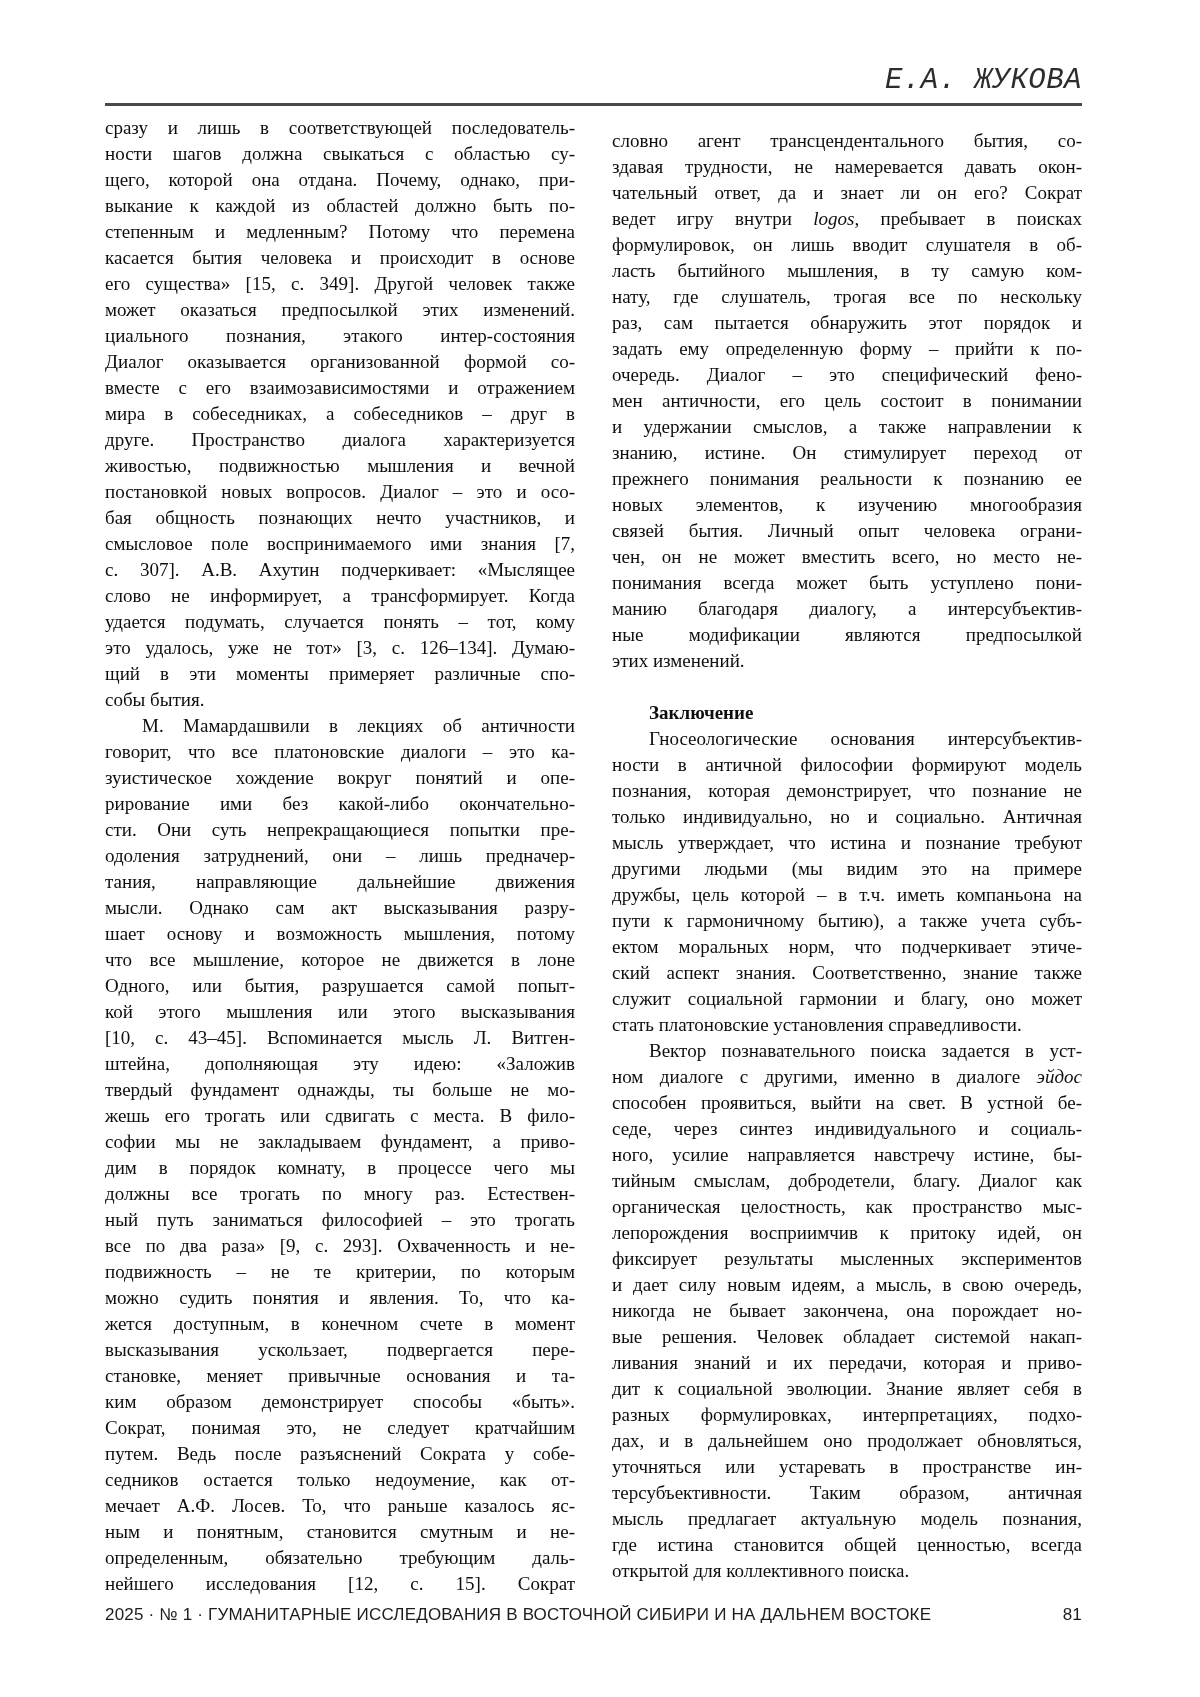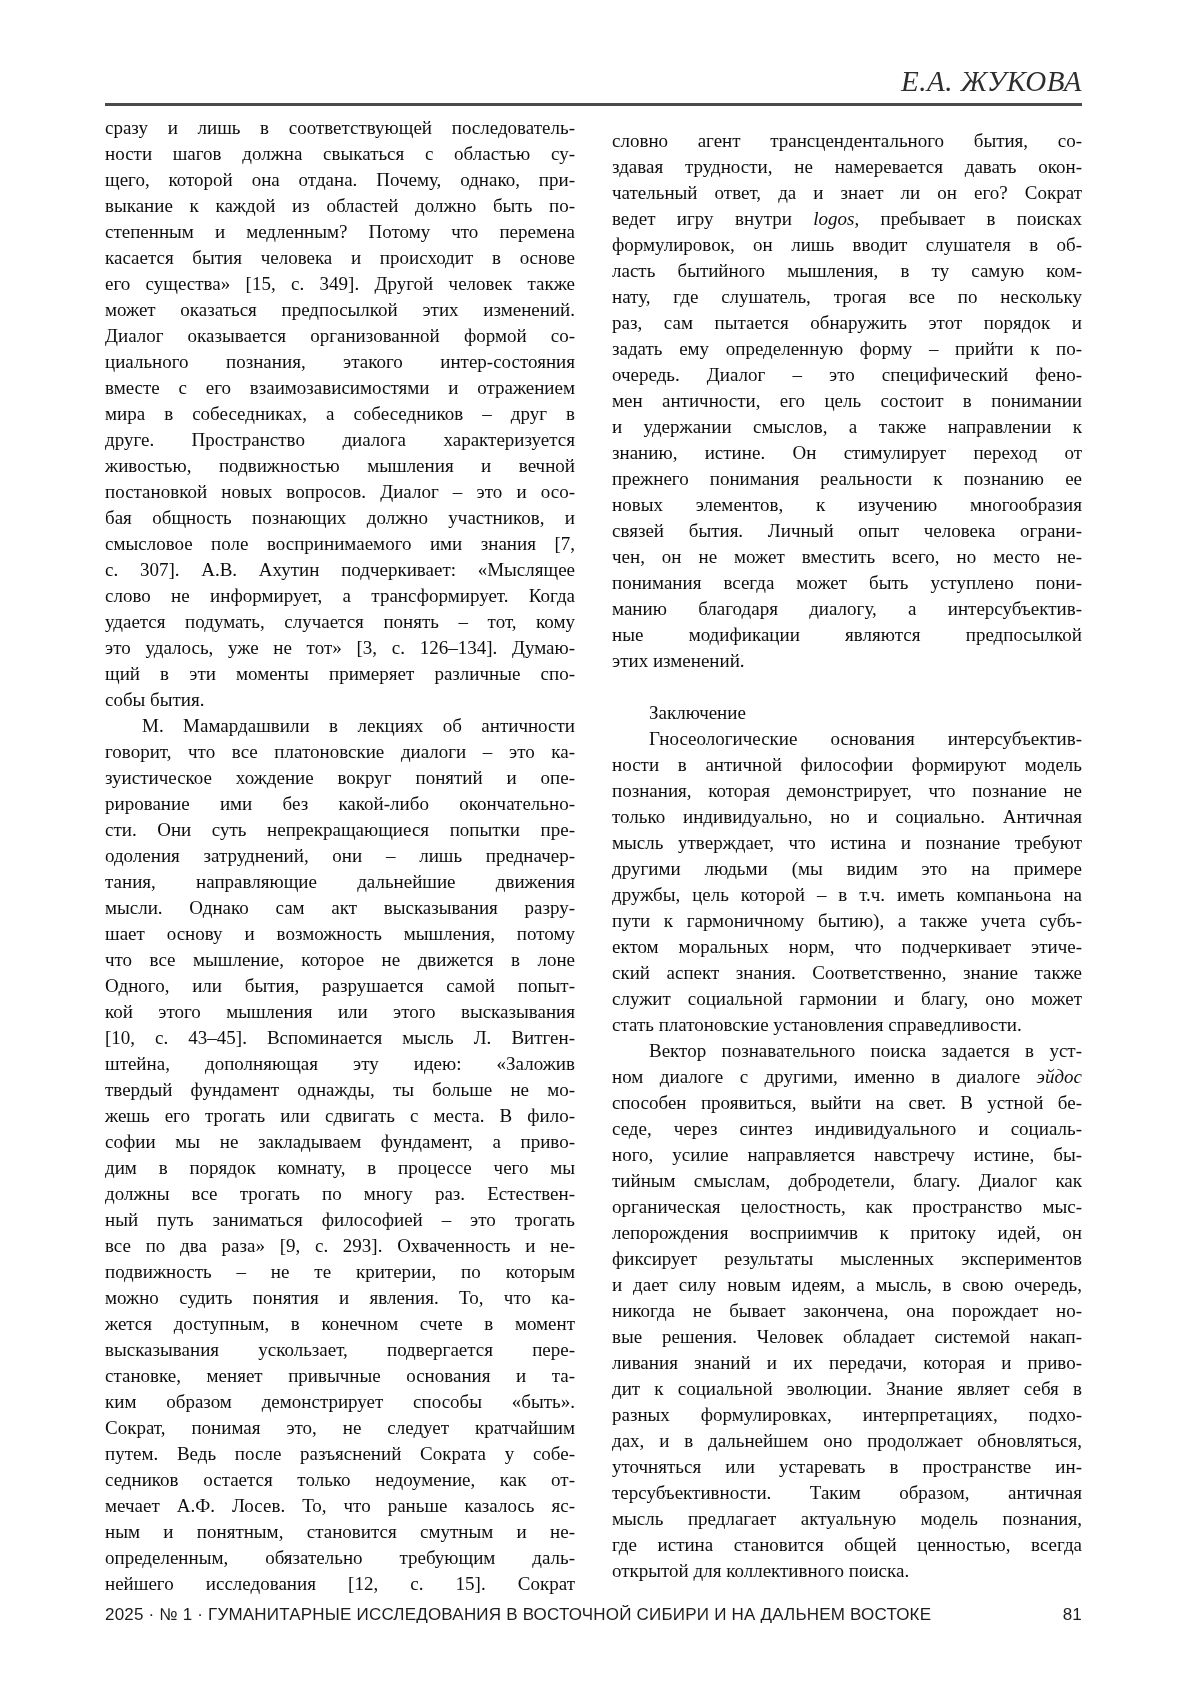--- a/index.html
+++ b/index.html
@@ -8,21 +8,21 @@
     background: #ffffff;
     position: relative;
     font-family: "Liberation Serif", serif;
     overflow: hidden;
   }
   .sheet { position: absolute; left: 105px; top: 0; width: 977px; }
 
   .author {
     margin-top: 64px;
     text-align: right;
-    font-family: Liberation Serif, serif;
+    font-family: Liberation Mono, monospace;
     font-style: italic;
     font-size: 29px;
     line-height: 34px;
     color: #2d2d2d;
     letter-spacing: 0.5px;
   }
   .rule { border: none; border-top: 3px solid #4a4a4a; margin: 5px 0 0 0; }
 
   .columns { display: flex; gap: 37px; margin-top: 9px; align-items: center; }
   .col { width: 470px; }
@@ -34,21 +34,21 @@
     text-align: justify;
     text-align-last: justify;
     white-space: normal;
   }
   .line.last { text-align-last: auto; }
   .line.indent { padding-left: 37px; }
 
   .heading {
     font-size: 19px;
     line-height: 26px;
-    font-weight: 400;
+    font-weight: 700;
     padding-left: 37px;
     color: #0e0e0e;
   }
   .spacer { height: 26px; }
 
   .footer {
     position: absolute;
     left: 105px;
     top: 1604px;
     width: 977px;
@@ -71,28 +71,28 @@
   <div class="columns">
     <div class="col">
         <div class="line">сразу и лишь в соответствующей последователь-</div>
         <div class="line">ности шагов должна свыкаться с областью су-</div>
         <div class="line">щего, которой она отдана. Почему, однако, при-</div>
         <div class="line">выкание к каждой из областей должно быть по-</div>
         <div class="line">степенным и медленным? Потому что перемена</div>
         <div class="line">касается бытия человека и происходит в основе</div>
         <div class="line">его существа» [15, с. 349]. Другой человек также</div>
         <div class="line">может оказаться предпосылкой этих изменений.</div>
+        <div class="line">циального познания, этакого интер-состояния</div>
         <div class="line">Диалог оказывается организованной формой со-</div>
-        <div class="line">циального познания, этакого интер-состояния</div>
         <div class="line">вместе с его взаимозависимостями и отражением</div>
         <div class="line">мира в собеседниках, а собеседников – друг в</div>
         <div class="line">друге. Пространство диалога характеризуется</div>
         <div class="line">живостью, подвижностью мышления и вечной</div>
         <div class="line">постановкой новых вопросов. Диалог – это и осо-</div>
-        <div class="line">бая общность познающих должно участников, и</div>
+        <div class="line">бая общность познающих нечто участников, и</div>
         <div class="line">смысловое поле воспринимаемого ими знания [7,</div>
         <div class="line">с. 307]. А.В. Ахутин подчеркивает: «Мыслящее</div>
         <div class="line">слово не информирует, а трансформирует. Когда</div>
         <div class="line">удается подумать, случается понять – тот, кому</div>
         <div class="line">это удалось, уже не тот» [3, с. 126–134]. Думаю-</div>
         <div class="line">щий в эти моменты примеряет различные спо-</div>
         <div class="line last">собы бытия.</div>
         <div class="line indent">М. Мамардашвили в лекциях об античности</div>
         <div class="line">говорит, что все платоновские диалоги – это ка-</div>
         <div class="line">зуистическое хождение вокруг понятий и опе-</div>

